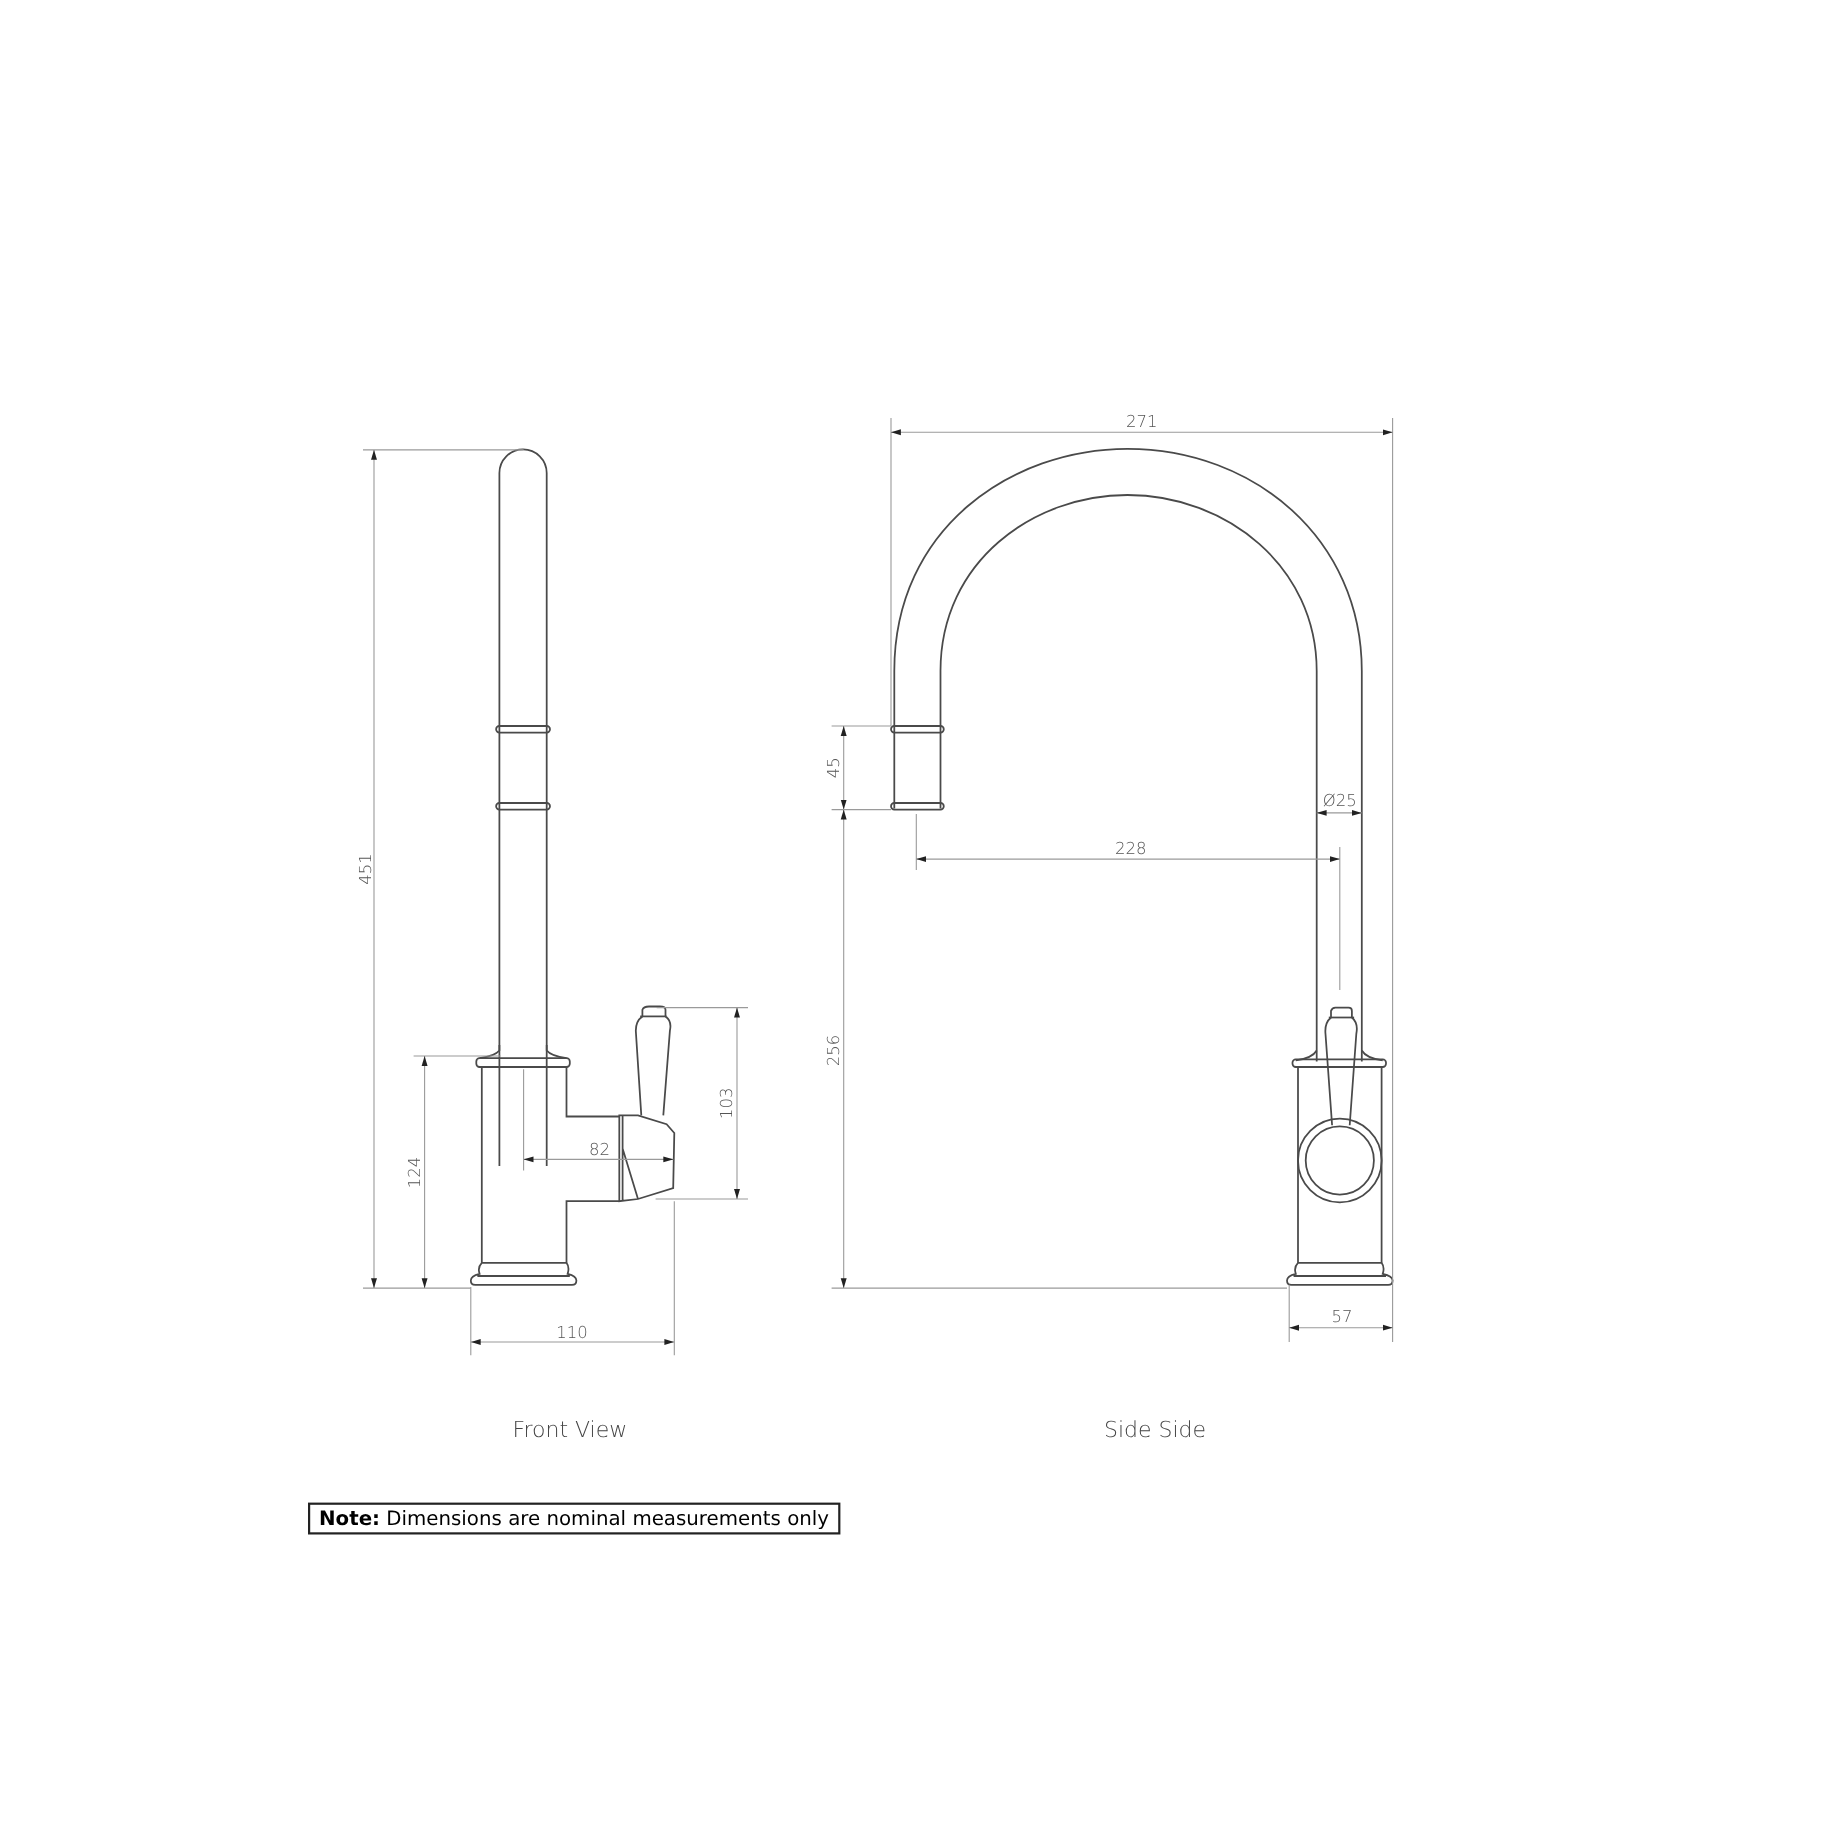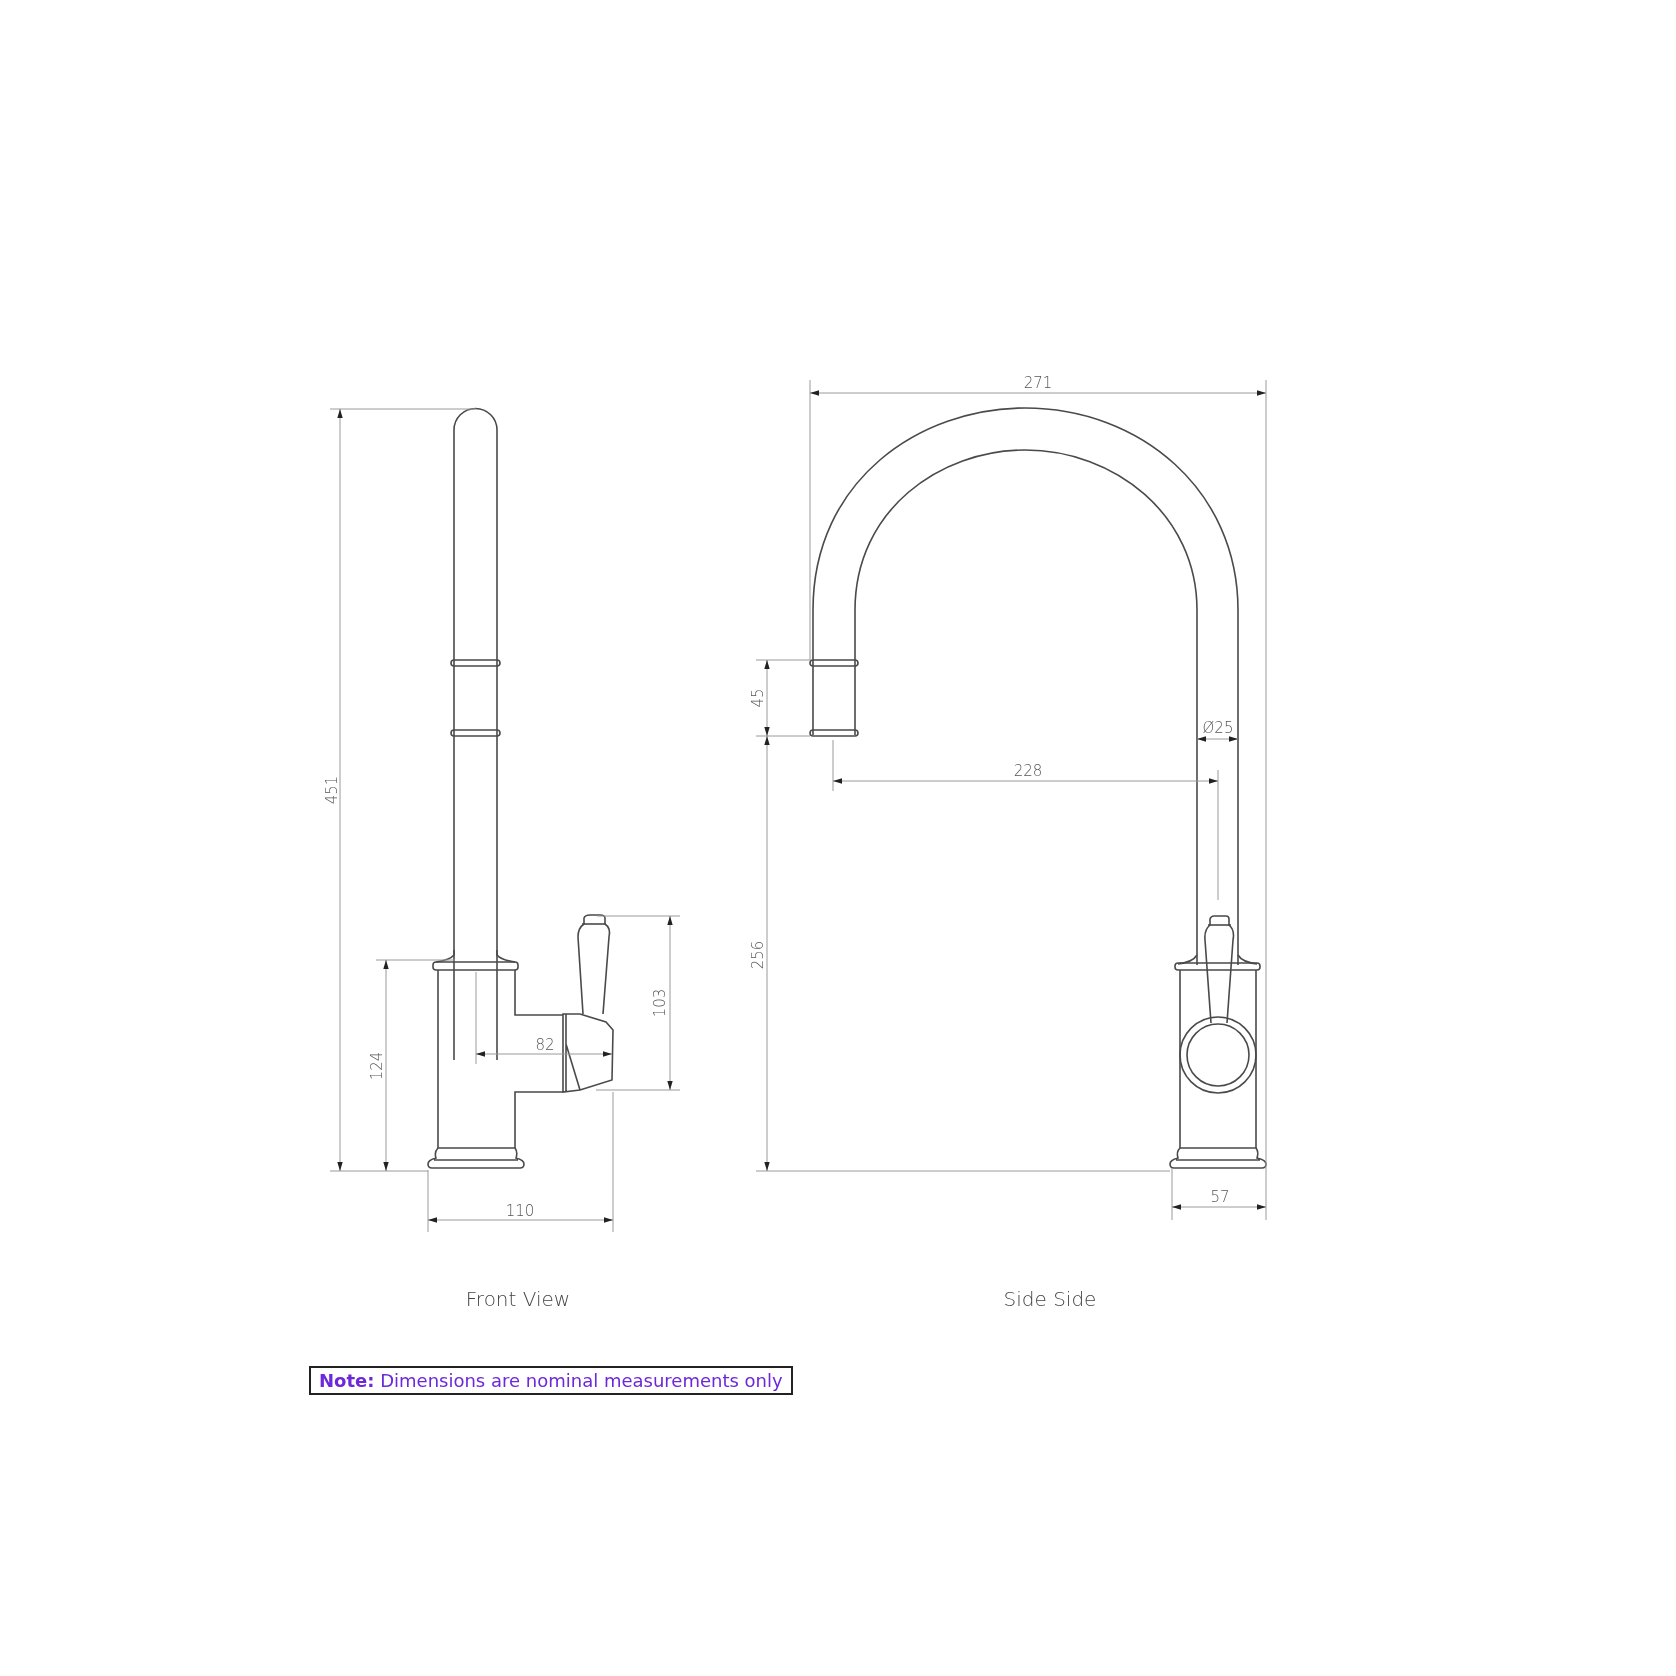--- a/index.html
+++ b/index.html
@@ -3,21 +3,21 @@
 <meta charset="utf-8">
 <style>
   html, body { margin: 0; padding: 0; background: #ffffff; }
   body { width: 1676px; height: 1676px; position: relative; overflow: hidden; font-family: "DejaVu Sans", sans-serif; }
   #drawing { position: absolute; left: 0; top: 0; width: 1676px; height: 1676px; }
   .part { fill: none; stroke: #4a4a4a; stroke-width: 1.6; }
   .dim { fill: none; stroke: #9a9a9a; stroke-width: 1; }
   .arrow { fill: #222; }
   .dim-text { font-family: "DejaVu Sans", sans-serif; font-size: 15px; fill: #555; font-weight: 300; }
   .view-label { position: absolute; font-family: "DejaVu Sans", sans-serif; font-size: 20px; color: #444; font-weight: 300; transform: translateX(-50%); white-space: nowrap; }
-  .note-box { position: absolute; left: 280px; top: 1366px; border: 2px solid #222; padding: 2px 8px; font-family: "DejaVu Sans", sans-serif; font-size: 18px; color: #6d28d9; white-space: nowrap; margin-left: 29px; }
+  .note-box { position: absolute; left: 280px; top: 1366px; border: 2px solid #222; padding: 2px 8px; font-family: "DejaVu Sans", sans-serif; font-size: 18px; color: #000000; white-space: nowrap; }
   .note-box b { font-weight: bold; }
 </style>
 </head>
 <body>
 
 <svg id="drawing" viewBox="0 0 1676 1676" xmlns="http://www.w3.org/2000/svg">
   <defs>
     <marker id="arr" viewBox="0 0 10 10" refX="10" refY="5" markerWidth="9" markerHeight="9" orient="auto-start-reverse">
       <path d="M0,2 L10,5 L0,8 z" class="arrow"></path>
     </marker>

